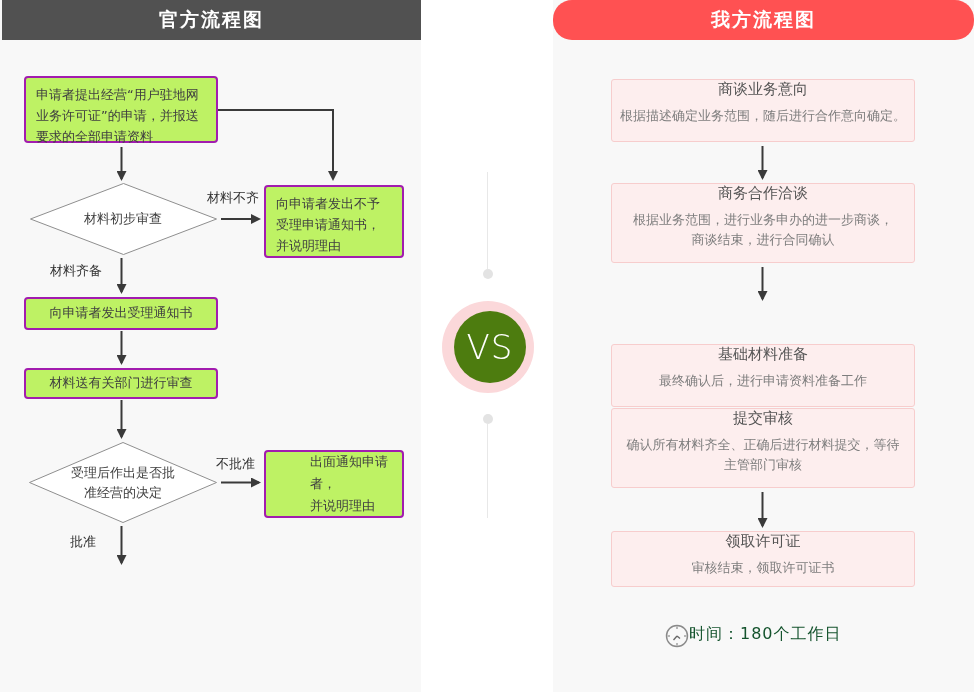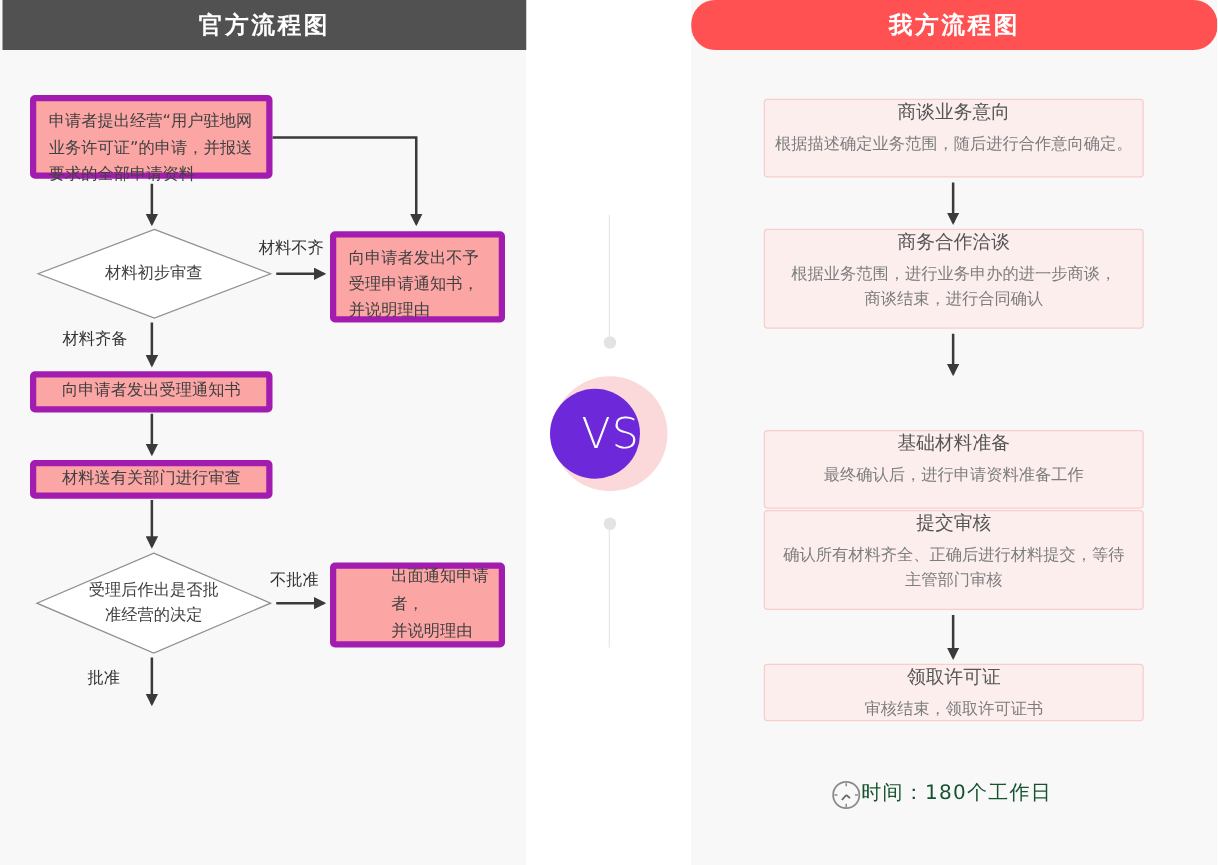--- a/index.html
+++ b/index.html
@@ -14,41 +14,41 @@
   .col-right-bg{left:553px;width:421px;}
   .col-mid-bg{position:absolute;top:0;bottom:0;left:421px;width:132px;background:#ffffff;}
   
   .hdr{position:absolute;top:0;height:40px;display:flex;align-items:center;justify-content:center;
        color:#fff;font-size:19px;font-weight:bold;letter-spacing:2px;}
   .hdr-left{left:2px;width:419px;background:#515151;}
   .hdr-right{left:553px;width:421px;background:#ff5152;border-radius:19px;}
   
   .connectors{position:absolute;left:0;top:0;}
   
-  .obox{position:absolute;background:#fca5a5;border:5px solid #a21caf;border-radius:4px;
+  .obox{position:absolute;background:#bef264;border:2px solid #a21caf;border-radius:4px;
         box-sizing:border-box;color:#404040;font-size:13px;line-height:1.6;}
   .obox.txt{padding:7px 10px;text-align:left;}
   .obox.ctr{display:flex;align-items:center;justify-content:center;text-align:center;}
   .obox.lines{display:flex;flex-direction:column;justify-content:center;padding-left:20px;line-height:1.7;}
   .diamond-label{position:absolute;display:flex;align-items:center;justify-content:center;
         text-align:center;color:#404040;font-size:13px;line-height:1.5;}
   .flow-label{position:absolute;color:#333;font-size:13px;}
   
   .step{position:absolute;left:611px;width:304px;background:#fdeeee;border:1px solid #f7cdcd;
         border-radius:3px;box-sizing:border-box;display:flex;flex-direction:column;
         justify-content:flex-start;align-items:center;text-align:center;gap:7px;}
   .step-title{color:#555;font-size:15px;}
   .step-desc{color:#7d7d7d;font-size:13px;line-height:1.5;}
   .desc-line{display:block;}
   
   .mid-line{position:absolute;left:487px;width:1px;background:#e8e8e8;}
   .mid-dot{position:absolute;left:483px;width:10px;height:10px;border-radius:50%;background:#e3e3e3;}
   .vs-ring{position:absolute;left:442px;top:301px;width:92px;height:92px;border-radius:50%;background:#fbd8da;}
-  .vs-circle{position:absolute;left:440px;top:311px;width:72px;height:72px;border-radius:50%;
-        background:#6d28d9;display:flex;align-items:center;justify-content:flex-end;}
+  .vs-circle{position:absolute;left:454px;top:311px;width:72px;height:72px;border-radius:50%;
+        background:#4d7c0f;display:flex;align-items:center;justify-content:center;}
   .vs-text{color:#fff;font-size:34px;font-weight:300;letter-spacing:1px;}
   
   .time-row{position:absolute;left:665px;top:624px;display:flex;align-items:flex-start;color:#14532d;}
   .time-text{font-size:16px;letter-spacing:1px;}
 </style>
 </head>
 <body>
 
 <div class="canvas">
 
@@ -144,21 +144,21 @@
   </div>
 
   <div class="step" style="top:408px;height:80px;">
     <div class="step-title">提交审核</div>
     <div class="step-desc">
       <span>确认所有材料齐全、正确后进行材料提交，等待</span>
       <span class="desc-line">主管部门审核</span>
     </div>
   </div>
 
-  <div class="step" style="top:531px;height:46px;">
+  <div class="step" style="top:531px;height:56px;">
     <div class="step-title">领取许可证</div>
     <div class="step-desc">
       <span>审核结束，领取许可证书</span>
       <span class="desc-line"></span>
     </div>
   </div>
 
   <div class="time-row">
     <svg width="24" height="24" viewBox="0 0 24 24">
       <circle cx="12" cy="12" r="10.5" fill="none" stroke="#8a8a8a" stroke-width="1.4"></circle>

